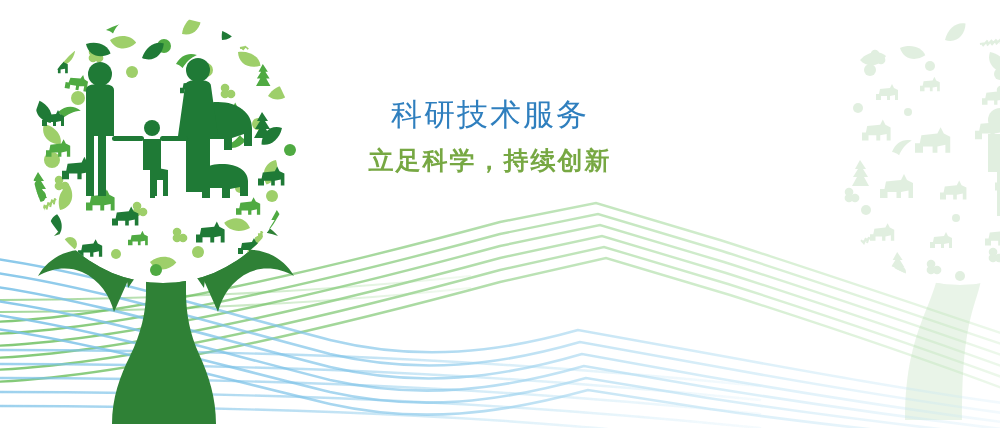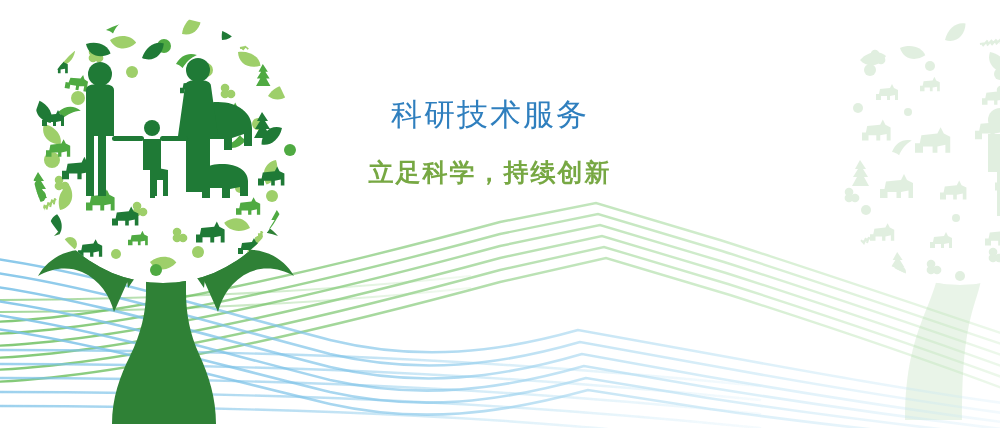--- a/index.html
+++ b/index.html
@@ -39,21 +39,21 @@
   }
   #title-main {
     font-size: 31px;
     letter-spacing: 2px;
     color: #2f7fbe;
     line-height: 1.25;
     font-weight: 400;
     white-space: nowrap;
   }
   #title-sub {
-    margin-top: 22px;
+    margin-top: 10px;
     font-size: 25px;
     letter-spacing: 2px;
     color: #77a843;
     font-weight: bold;
     line-height: 1.25;
     white-space: nowrap;
   }
 </style>
 </head>
 <body>

